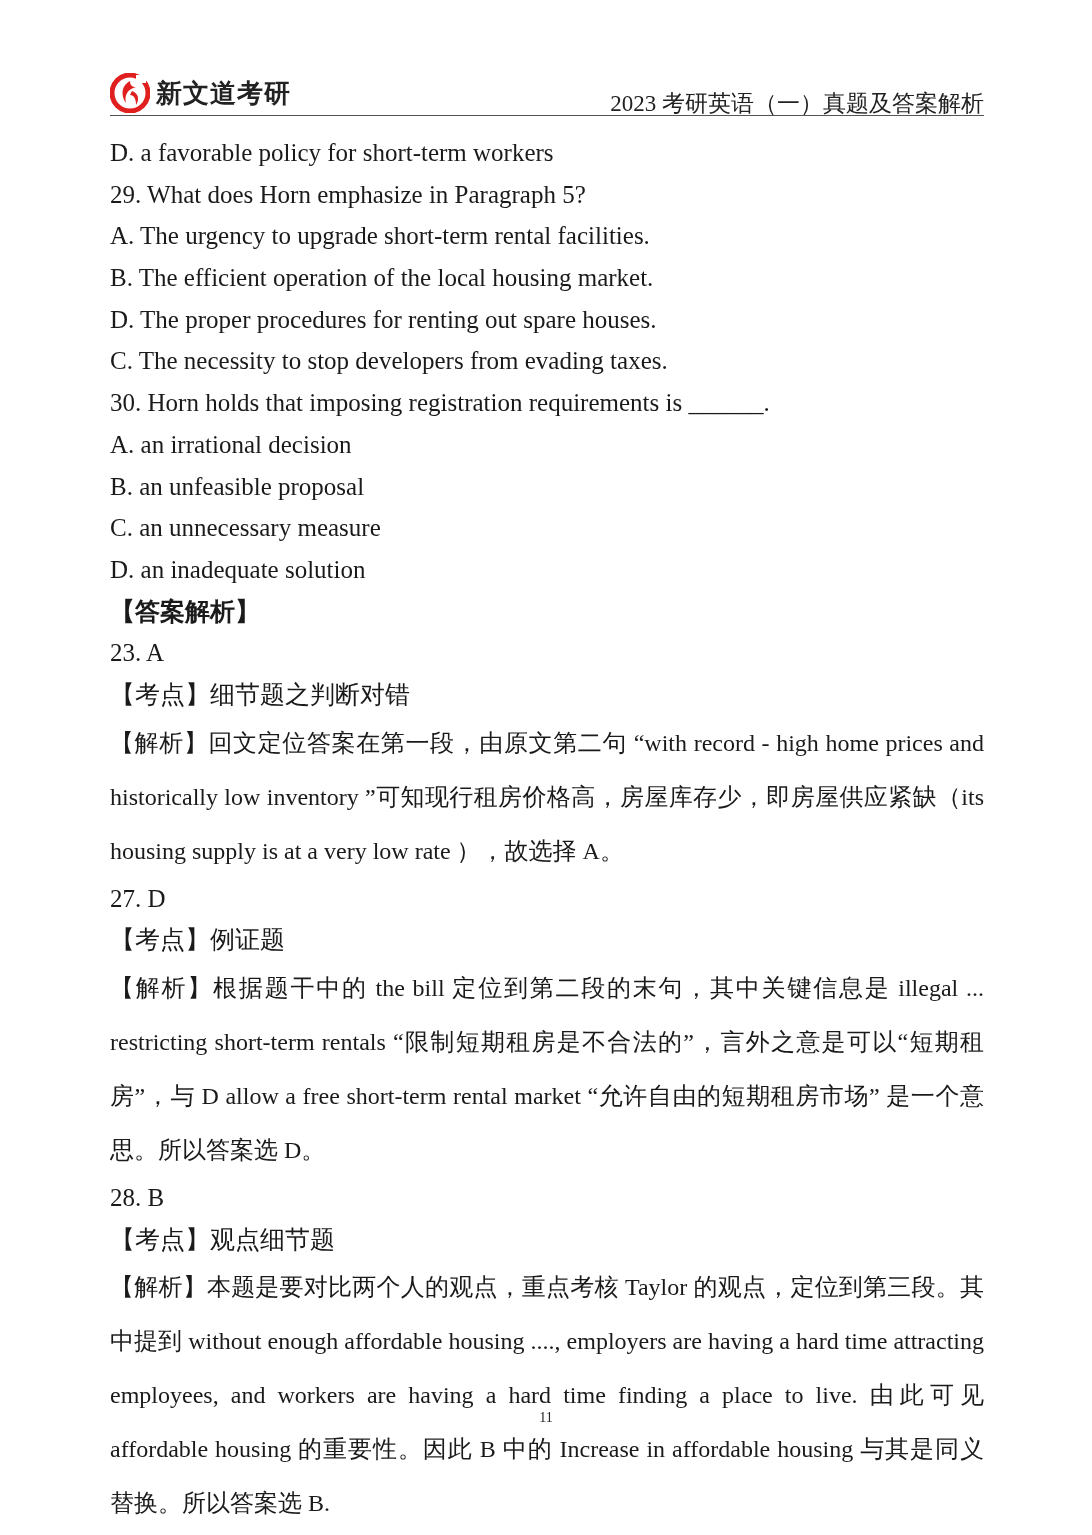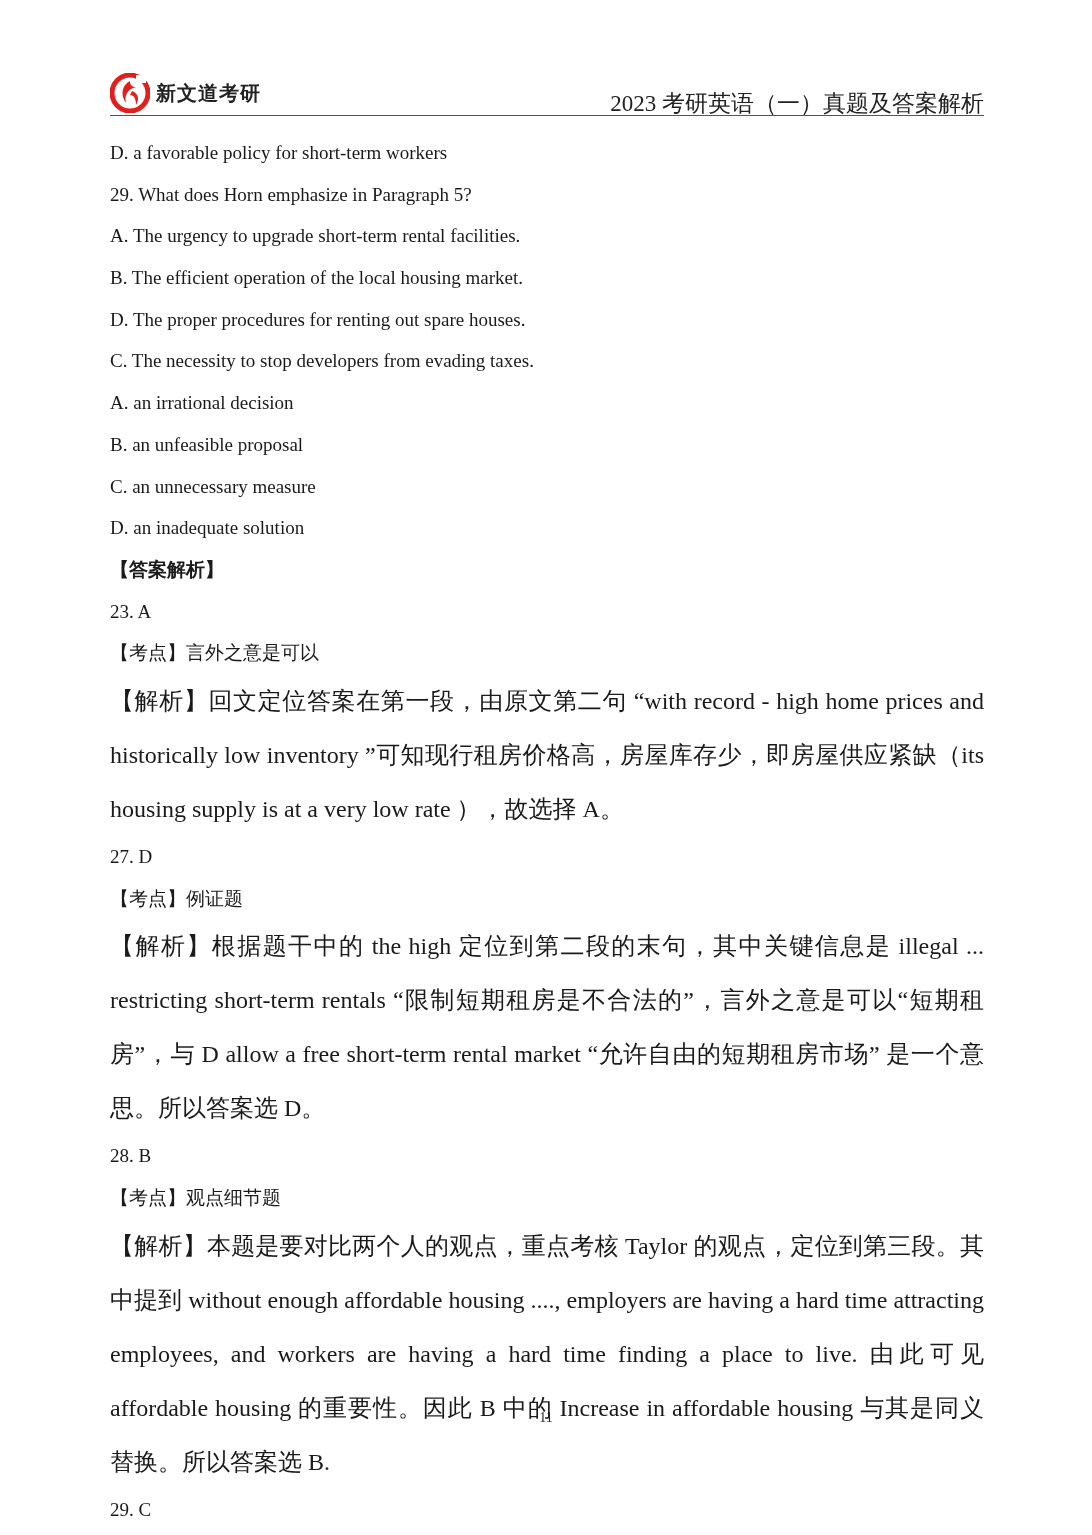--- a/index.html
+++ b/index.html
@@ -31,21 +31,21 @@
       align-items: center;
     }
     .logo svg {
       width: 40px;
       height: 40px;
     }
     .logo-text {
       margin-left: 6px;
       font-family: "DejaVu Sans", sans-serif;
       font-weight: bold;
-      font-size: 20px;
+      font-size: 26px;
       letter-spacing: 1px;
       color: #222;
     }
     .header-title {
       position: absolute;
       right: 0;
       top: 16px;
       font-size: 23px;
       color: #222;
       font-family: "Liberation Serif", "DejaVu Serif", serif;
@@ -58,21 +58,21 @@
       height: 1px;
       background: #555;
     }
     .content {
       position: absolute;
       left: 110px;
       top: 132px;
       width: 874px;
     }
     .line {
-      font-size: 19px;
+      font-size: 25px;
       line-height: 41.7px;
       height: 41.7px;
       white-space: nowrap;
       overflow: hidden;
     }
     .para {
       font-size: 24px;
       line-height: 54px;
       text-align: justify;
       text-align-last: left;
@@ -109,34 +109,35 @@
 
 <div class="content">
   <div class="line">D. a favorable policy for short-term workers</div>
 
   <div class="line">29. What does Horn emphasize in Paragraph 5?</div>
   <div class="line">A. The urgency to upgrade short-term rental facilities.</div>
   <div class="line">B. The efficient operation of the local housing market.</div>
   <div class="line">D. The proper procedures for renting out spare houses.</div>
   <div class="line">C. The necessity to stop developers from evading taxes.</div>
 
+  <div class="line">30. Horn holds that imposing registration requirements is ______.</div>
   <div class="line">A. an irrational decision</div>
   <div class="line">B. an unfeasible proposal</div>
   <div class="line">C. an unnecessary measure</div>
   <div class="line">D. an inadequate solution</div>
 
   <div class="line bold">【答案解析】</div>
 
   <div class="line">23. A</div>
-  <div class="line">【考点】言外之意是可以</div>
+  <div class="line">【考点】细节题之判断对错</div>
   <div class="para">【解析】回文定位答案在第一段，由原文第二句 “with record - high home prices and historically low inventory ”可知现行租房价格高，房屋库存少，即房屋供应紧缺（its housing supply is at a very low rate ），故选择 A。</div>
 
   <div class="line">27. D</div>
   <div class="line">【考点】例证题</div>
-  <div class="para">【解析】根据题干中的 the high 定位到第二段的末句，其中关键信息是 illegal ... restricting short-term rentals “限制短期租房是不合法的”，言外之意是可以“短期租房”，与 D allow a free short-term rental market “允许自由的短期租房市场” 是一个意思。所以答案选 D。</div>
+  <div class="para">【解析】根据题干中的 the bill 定位到第二段的末句，其中关键信息是 illegal ... restricting short-term rentals “限制短期租房是不合法的”，言外之意是可以“短期租房”，与 D allow a free short-term rental market “允许自由的短期租房市场” 是一个意思。所以答案选 D。</div>
 
   <div class="line">28. B</div>
   <div class="line">【考点】观点细节题</div>
   <div class="para">【解析】本题是要对比两个人的观点，重点考核 Taylor 的观点，定位到第三段。其中提到 without enough affordable housing ...., employers are having a hard time attracting employees, and workers are having a hard time finding a place to live. 由此可见 affordable housing 的重要性。因此 B 中的 Increase in affordable housing 与其是同义替换。所以答案选 B.</div>
 
   <div class="line">29. C</div>
   <div class="line">【考点】观点细节题</div>
 </div>
 
 <div class="page-number">11</div>

